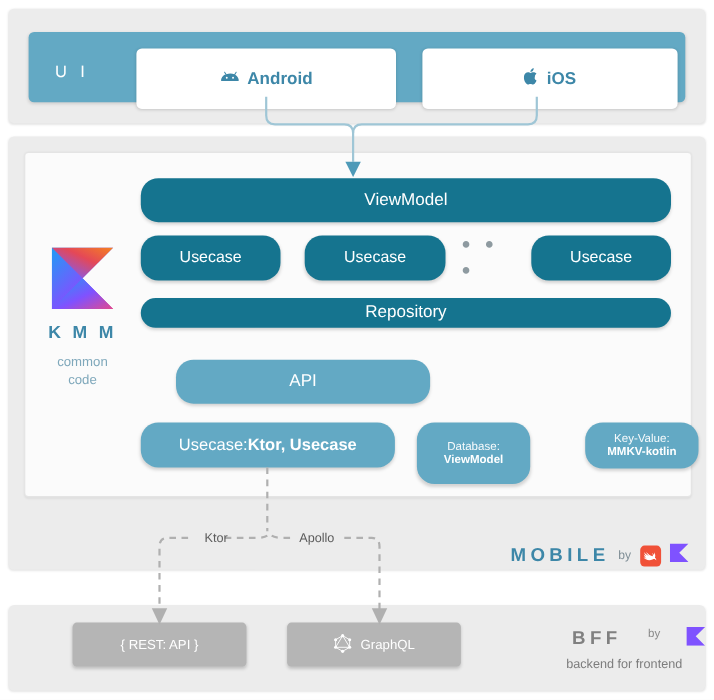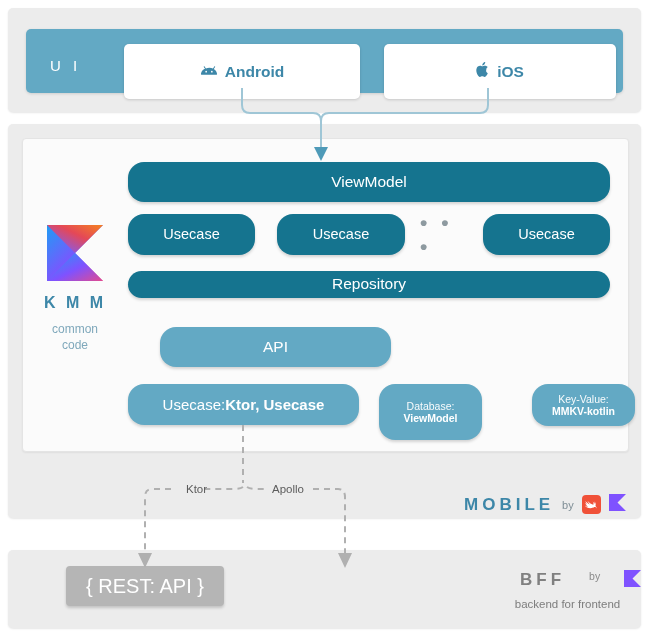--- a/index.html
+++ b/index.html
@@ -148,21 +148,21 @@
     width: 19px; height: 19px; border-radius: 4px;
     background: #f05138; display: flex; align-items: center; justify-content: center;
   }
 
   
   .gray-box {
     position: absolute;
     background: #b5b5b5;
     border-radius: 4px;
     display: flex; align-items: center; justify-content: center; gap: 8px;
-    color: #ffffff; font-size: 20px;
+    color: #ffffff; font-size: 12px;
     box-shadow: 0 2px 3px rgba(0,0,0,0.18);
   }
   #blk-rest    { left: 66px;  top: 566px; width: 158px; height: 40px; }
   #blk-graphql { left: 261px; top: 566px; width: 158px; height: 40px; }
 
   #bff-badge { position: absolute; left: 520px; top: 570px; display: flex; align-items: flex-start; gap: 24px; }
   #bff-word  { color: #808080; font-size: 17px; font-weight: bold; letter-spacing: 4px; }
   #bff-by    { color: #8b8b8b; font-size: 10.5px; }
   #bff-sub   {
     position: absolute; left: 500px; top: 598px; width: 135px;
@@ -268,20 +268,41 @@
       <svg width="17" height="17" viewBox="0 0 20 20">
         <polygon points="0,0 20,0 10,10 20,20 0,20" fill="#7f52ff"></polygon>
       </svg>
     </span>
   </div>
 
   <div class="panel" id="bff-panel"></div>
 
   <div class="gray-box" id="blk-rest">{ REST: API }</div>
 
+  <div class="gray-box" id="blk-graphql">
+    <span>
+      <svg width="17" height="18" viewBox="0 0 22 24">
+        <g stroke="#ffffff" stroke-width="1.1" fill="none">
+          <polygon points="11,2.5 19.5,7.4 19.5,16.6 11,21.5 2.5,16.6 2.5,7.4"></polygon>
+          <line x1="11" y1="2.5" x2="2.5" y2="16.6"></line>
+          <line x1="11" y1="2.5" x2="19.5" y2="16.6"></line>
+          <line x1="2.5" y1="16.6" x2="19.5" y2="16.6"></line>
+        </g>
+        <g fill="#ffffff">
+          <circle cx="11" cy="2.5" r="1.9"></circle>
+          <circle cx="19.5" cy="7.4" r="1.9"></circle>
+          <circle cx="19.5" cy="16.6" r="1.9"></circle>
+          <circle cx="11" cy="21.5" r="1.9"></circle>
+          <circle cx="2.5" cy="16.6" r="1.9"></circle>
+          <circle cx="2.5" cy="7.4" r="1.9"></circle>
+        </g>
+      </svg>
+    </span>
+    <span>GraphQL</span>
+  </div>
 
   <div id="bff-badge">
     <span id="bff-word">BFF</span>
     <span id="bff-by">by</span>
     <span>
       <svg width="17" height="17" viewBox="0 0 20 20">
         <polygon points="0,0 20,0 10,10 20,20 0,20" fill="#7f52ff"></polygon>
       </svg>
     </span>
   </div>

